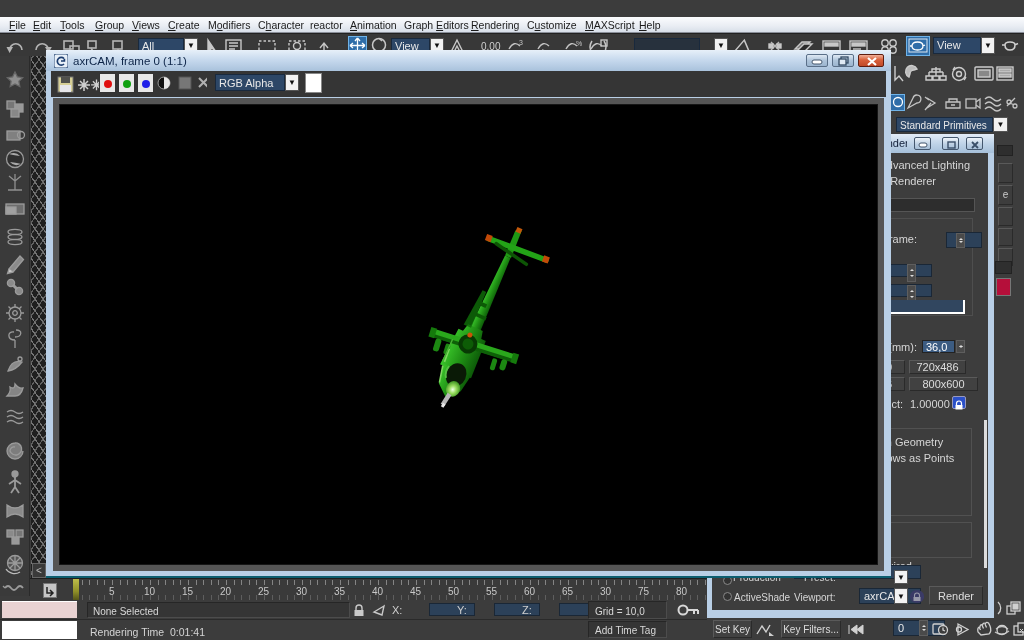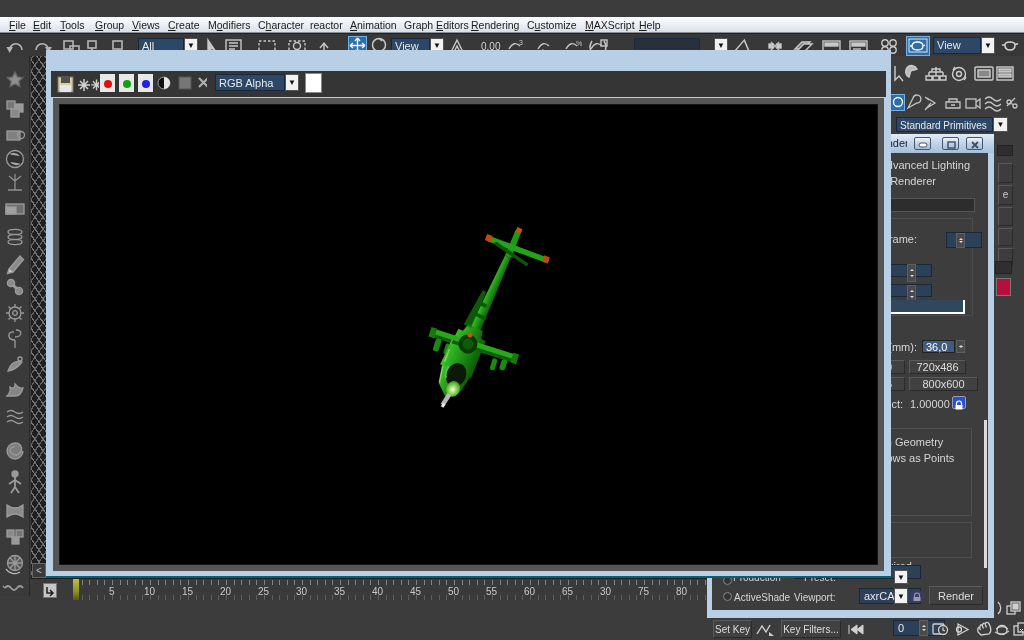--- a/index.html
+++ b/index.html
@@ -341,20 +341,45 @@
       <span class="abs" style="left:608px">75</span>
         <span class="abs" style="left:646px">80</span>
     </div>
     <div class="abs" style="left:13px;top:4px;width:14px;height:15px;background:#c6c6c6;border:1px solid #777">
       <svg width="12" height="13">
           <path d="M3 2 v6 h5 M6 5 l3 3 -3 3" stroke="#222" stroke-width="1.5" fill="none"></path>
         </svg>
     </div>
     <div class="abs" style="left:43px;top:0px;width:6px;height:21px;background:linear-gradient(#bdbd4a,#8f8f28 60%,#55551a)"></div>
   </div>
+  <div class="abs" id="status1">
+    <div class="abs" style="left:2px;top:1px;width:75px;height:17px;background:#e9d3d3;border-top:1px solid #fff"></div>
+    <div class="sunken" style="left:87px;top:2px;width:263px;height:16px;padding:3px 0 0 5px;font-size:10px">None Selected</div>
+    <svg class="abs" style="left:352px;top:3px" width="40" height="14">
+      <path d="M4 7 v-2 a3 3 0 0 1 6 0 v2" fill="none" stroke="#c9c9c9" stroke-width="1.4"></path>
+        <rect x="2.5" y="7" width="9" height="6" fill="#c9c9c9"></rect>
+      <path d="M32 3 L22 9 L30 12 Z" fill="none" stroke="#c9c9c9" stroke-width="1.4"></path>
+    </svg>
+    <div class="dtext" style="left:392px;top:4px;color:#cfcfcf">X:</div>
+    <div class="bluefield" style="left:402px;top:3px;width:46px;height:13px"></div>
+    <div class="dtext" style="left:457px;top:4px;color:#cfcfcf">Y:</div>
+    <div class="bluefield" style="left:467px;top:3px;width:46px;height:13px"></div>
+    <div class="dtext" style="left:522px;top:4px;color:#cfcfcf">Z:</div>
+    <div class="bluefield" style="left:532px;top:3px;width:46px;height:13px"></div>
+    <div class="sunken" style="left:588px;top:1px;width:79px;height:18px;padding:4px 0 0 6px;font-size:10px">Grid = 10,0</div>
+    <svg class="abs" style="left:676px;top:2px" width="26" height="17">
+      <circle cx="7" cy="8" r="4.5" fill="none" stroke="#d8d8d8" stroke-width="2"></circle>
+      <path d="M11 8 h11 M18 8 v4 M22 8 v4" stroke="#d8d8d8" stroke-width="2"></path>
+    </svg>
+  </div>
+  <div class="abs" id="status2">
+    <div class="abs" style="left:2px;top:1px;width:75px;height:18px;background:#fff"></div>
+    <div class="dtext" style="left:90px;top:6px;color:#d4d4d4;font-size:10.5px">Rendering Time&nbsp; 0:01:41</div>
+    <div class="sunken" style="left:588px;top:1px;width:79px;height:17px;padding:3px 0 0 6px;font-size:10px">Add Time Tag</div>
+  </div>
   <div class="abs" id="setkeyrow">
     <div class="dkbtn" style="left:6px;top:2px;width:39px;height:18px;line-height:17px;font-size:10px">Set Key</div>
     <svg class="abs" style="left:48px;top:4px" width="22" height="16">
       <path d="M2 12 L7 4 L11 10 L15 3" stroke="#cfcfcf" stroke-width="1.4" fill="none"></path>
       <path d="M14 14 l5 0 -5 -4 Z" fill="#cfcfcf"></path>
     </svg>
     <div class="dkbtn" style="left:74px;top:2px;width:60px;height:18px;line-height:17px;font-size:10px">Key Filters...</div>
     <svg class="abs" style="left:140px;top:6px" width="18" height="12">
       <path d="M2 1 v9 M4 5.5 L10 1 v9 Z M10 5.5 L16 1 v9 Z" fill="#d0d0d0" stroke="#d0d0d0" stroke-width="1"></path>
     </svg>
@@ -454,20 +479,43 @@
     <div class="dropbtn" style="left:187px;top:454px;width:14px;height:16px;line-height:15px">▼</div>
     <div class="abs" style="left:203px;top:456px;width:14px;height:13px;background:#3a3a66;border-radius:50%/45%">
       <svg width="14" height="13">
           <path d="M4.5 6 v-1.5 a2.5 2.5 0 0 1 5 0 V6" fill="none" stroke="#99a" stroke-width="1.1"></path>
           <rect x="3.5" y="6" width="7" height="4" fill="#99a"></rect>
         </svg>
     </div>
     <div class="dkbtn" style="left:222px;top:452px;width:54px;height:19px;line-height:18px;font-size:11px">Render</div>
   </div>
   <div class="abs" id="rwin">
+    <div id="rwtitle">
+      <svg class="abs" style="left:8px;top:4px" width="14" height="14">
+        <rect x="0" y="0" width="14" height="14" rx="2" fill="#e8f0f8" stroke="#2b4a77"></rect>
+        <path d="M10 4.5 A3.9 3.9 0 1 0 10 10 M7 7 h3.4 v-2.2" stroke="#1b3c6e" stroke-width="1.7" fill="none"></path>
+      </svg>
+      <div class="abs" style="left:27px;top:5px;color:#0d2447;font-size:11.5px">axrCAM, frame 0 (1:1)</div>
+      <div class="winbtn" style="left:760px;top:4px;width:22px;border-color:#5a6f88">
+        <svg width="22" height="13">
+            <rect x="5" y="5" width="10" height="4" rx="2" fill="#fff" stroke="#46586e"></rect>
+          </svg>
+        </div>
+      <div class="winbtn" style="left:786px;top:4px;width:22px;border-color:#5a6f88">
+        <svg width="22" height="13">
+            <rect x="8" y="2" width="7" height="6" fill="none" stroke="#334a63" stroke-width="1.3"></rect>
+            <rect x="6" y="4" width="7" height="6" fill="#dfe9f4" stroke="#334a63" stroke-width="1.3"></rect>
+          </svg>
+        </div>
+      <div class="winbtn close" style="left:812px;top:4px;width:26px">
+        <svg width="26" height="13">
+            <path d="M9 3 L17 10 M17 3 L9 10" stroke="#fff" stroke-width="2.2"></path>
+          </svg>
+        </div>
+    </div>
     <div id="rwtb">
       <svg class="abs" style="left:6px;top:4px" width="48" height="19">
         <rect x="1" y="2" width="15" height="15" fill="#d6cf96" stroke="#777"></rect>
         <rect x="4" y="2" width="9" height="6" fill="#50504c"></rect>
           <rect x="3" y="10" width="11" height="7" fill="#e6e6ea"></rect>
         <g stroke="#cfcfcf" stroke-width="1.5">
             <path d="M27 4 v12 M21 10 h12 M23 6 l8 8 M31 6 l-8 8"></path>
             <path d="M41 4 v12 M35 10 h12 M37 6 l8 8 M45 6 l-8 8" transform="translate(-1,0) scale(0.9) translate(4,1)"></path>
           </g>
       </svg>

